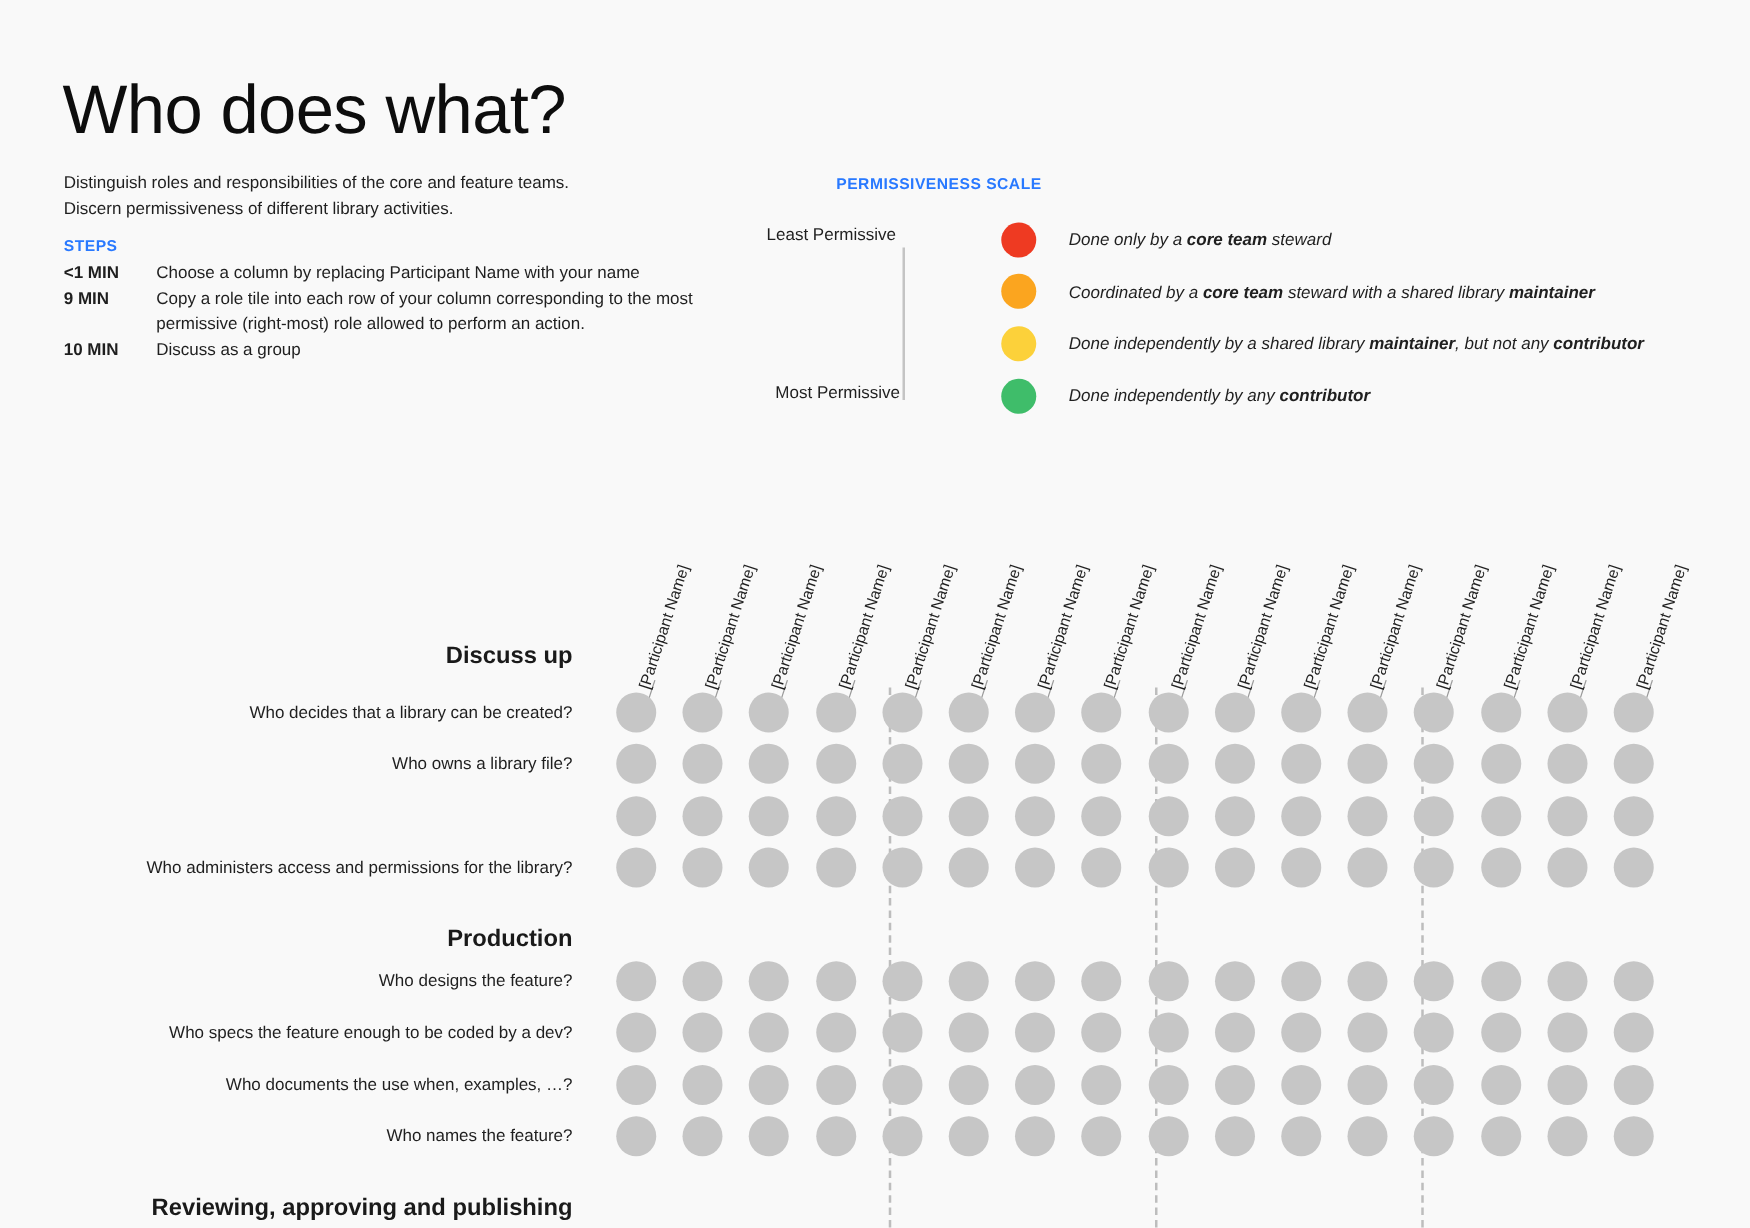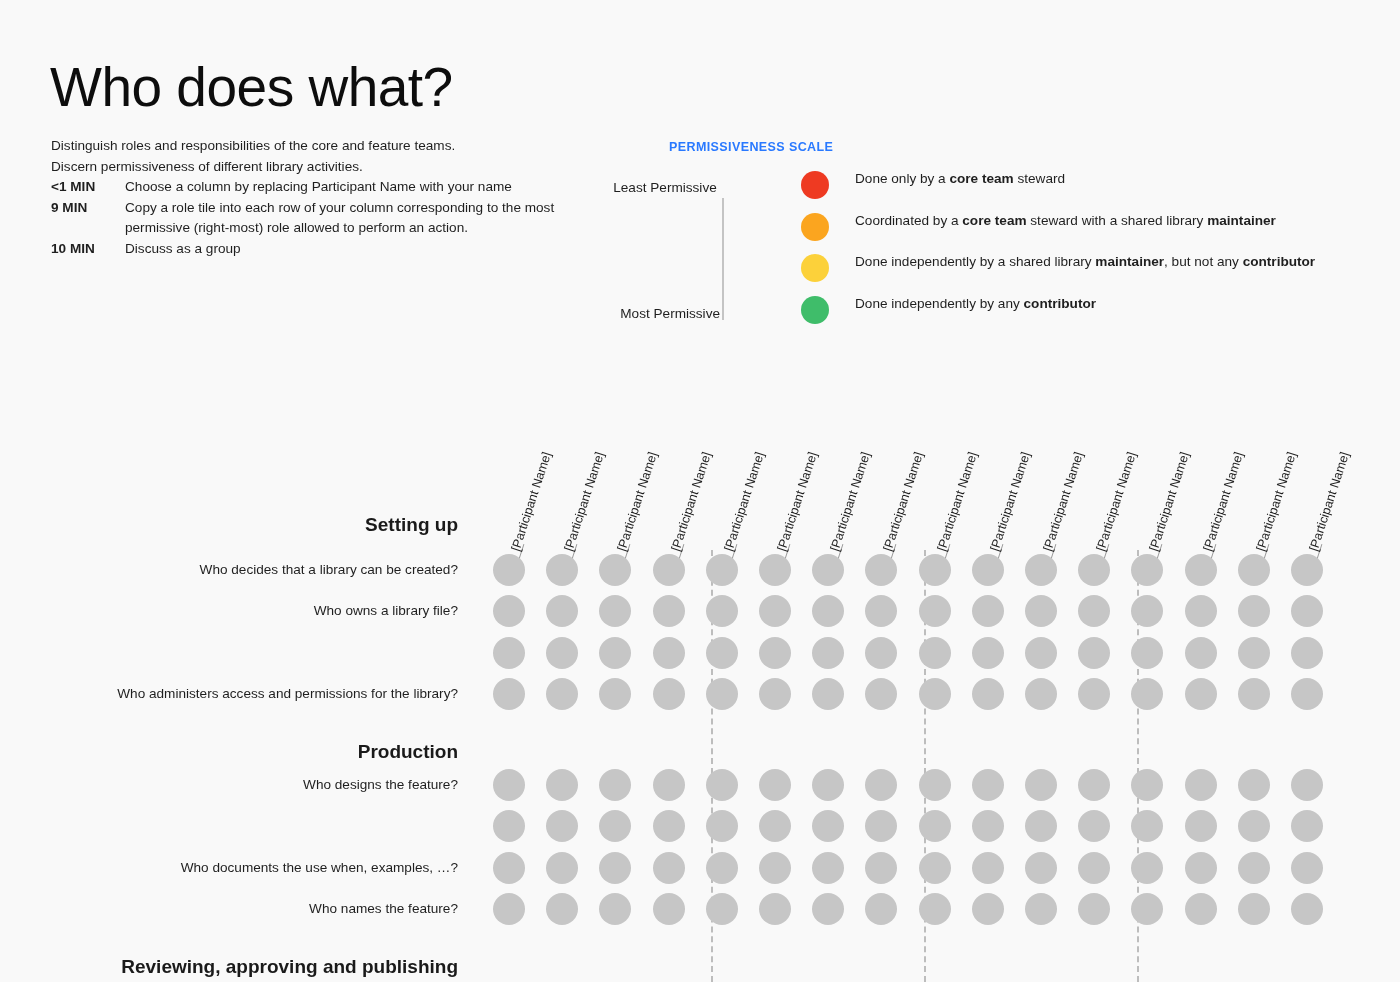--- a/index.html
+++ b/index.html
@@ -98,22 +98,23 @@
   }
   #least-permissive-label { top: 0px; text-align: center; }
   #most-permissive-label { top: 126px; }
   .scale-rows {
     position: absolute;
     left: 132px;
     top: -9px;
   }
   .scale-row {
     display: flex;
-    align-items: flex-start;
+    align-items: center;
     height: 41.6px;
+    font-style: italic;
   }
   .scale-dot {
     width: 28px;
     height: 28px;
     border-radius: 50%;
     flex: 0 0 28px;
   }
   .scale-text {
     margin-left: 26px;
     font-size: 13.6px;
@@ -184,20 +185,21 @@
 </style>
 </head>
 <body>
 
 <h1 id="page-title">Who does what?</h1>
 
 <div id="outcomes-block">
   <div class="outcome-line">Distinguish roles and responsibilities of the core and feature teams.</div>
   <div class="outcome-line">Discern permissiveness of different library activities.</div>
 
+  <div id="steps-heading" class="eyebrow">STEPS</div>
   <table class="steps-table">
     <tbody id="steps-body">
         <tr>
           <td class="step-time">&lt;1 MIN</td>
           <td class="step-desc" style="max-width: 455px; white-space: normal;">Choose a column by replacing Participant Name with your name</td>
         </tr>
         <tr>
           <td class="step-time">9 MIN</td>
           <td class="step-desc" style="max-width: 455px; white-space: normal;">Copy a role tile into each row of your column corresponding to the most permissive (right-most) role allowed to perform an action.</td>
         </tr>
@@ -266,21 +268,21 @@
       <div class="col-header" style="left: 1160.4px; top: 539px;">[Participant Name]</div>
       <div class="leader-line" style="left: 1207.6px; top: 543px; height: 24px; transform: rotate(18deg);"></div>
       <div class="col-header" style="left: 1213.6px; top: 539px;">[Participant Name]</div>
       <div class="leader-line" style="left: 1260.8px; top: 543px; height: 24px; transform: rotate(18deg);"></div>
       <div class="col-header" style="left: 1266.8px; top: 539px;">[Participant Name]</div>
       <div class="leader-line" style="left: 1314px; top: 543px; height: 24px; transform: rotate(18deg);"></div>
       <div class="col-header" style="left: 1320px; top: 539px;">[Participant Name]</div>
       <div class="divider" style="left: 711.2px; top: 550px; height: 432px;"></div>
       <div class="divider" style="left: 924px; top: 550px; height: 432px;"></div>
       <div class="divider" style="left: 1136.8px; top: 550px; height: 432px;"></div>
-      <div class="section-label" style="right: 942px; top: 513px;">Setting up</div>
+      <div class="section-label" style="right: 942px; top: 513px;">Discuss up</div>
       <div class="row-label" style="right: 942px; top: 561px;">Who <b>decides</b> that a library can be created?</div>
       <div class="cell-dot" style="left: 493px; top: 554px; background: rgb(198, 198, 198);"></div>
       <div class="cell-dot" style="left: 546.2px; top: 554px; background: rgb(198, 198, 198);"></div>
       <div class="cell-dot" style="left: 599.4px; top: 554px; background: rgb(198, 198, 198);"></div>
       <div class="cell-dot" style="left: 652.6px; top: 554px; background: rgb(198, 198, 198);"></div>
       <div class="cell-dot" style="left: 705.8px; top: 554px; background: rgb(198, 198, 198);"></div>
       <div class="cell-dot" style="left: 759px; top: 554px; background: rgb(198, 198, 198);"></div>
       <div class="cell-dot" style="left: 812.2px; top: 554px; background: rgb(198, 198, 198);"></div>
       <div class="cell-dot" style="left: 865.4px; top: 554px; background: rgb(198, 198, 198);"></div>
       <div class="cell-dot" style="left: 918.6px; top: 554px; background: rgb(198, 198, 198);"></div>
@@ -352,20 +354,21 @@
       <div class="cell-dot" style="left: 812.2px; top: 769px; background: rgb(198, 198, 198);"></div>
       <div class="cell-dot" style="left: 865.4px; top: 769px; background: rgb(198, 198, 198);"></div>
       <div class="cell-dot" style="left: 918.6px; top: 769px; background: rgb(198, 198, 198);"></div>
       <div class="cell-dot" style="left: 971.8px; top: 769px; background: rgb(198, 198, 198);"></div>
       <div class="cell-dot" style="left: 1025px; top: 769px; background: rgb(198, 198, 198);"></div>
       <div class="cell-dot" style="left: 1078.2px; top: 769px; background: rgb(198, 198, 198);"></div>
       <div class="cell-dot" style="left: 1131.4px; top: 769px; background: rgb(198, 198, 198);"></div>
       <div class="cell-dot" style="left: 1184.6px; top: 769px; background: rgb(198, 198, 198);"></div>
       <div class="cell-dot" style="left: 1237.8px; top: 769px; background: rgb(198, 198, 198);"></div>
       <div class="cell-dot" style="left: 1291px; top: 769px; background: rgb(198, 198, 198);"></div>
+      <div class="row-label" style="right: 942px; top: 817px;">Who <b>specs</b> the feature enough to be coded by a dev?</div>
       <div class="cell-dot" style="left: 493px; top: 810px; background: rgb(198, 198, 198);"></div>
       <div class="cell-dot" style="left: 546.2px; top: 810px; background: rgb(198, 198, 198);"></div>
       <div class="cell-dot" style="left: 599.4px; top: 810px; background: rgb(198, 198, 198);"></div>
       <div class="cell-dot" style="left: 652.6px; top: 810px; background: rgb(198, 198, 198);"></div>
       <div class="cell-dot" style="left: 705.8px; top: 810px; background: rgb(198, 198, 198);"></div>
       <div class="cell-dot" style="left: 759px; top: 810px; background: rgb(198, 198, 198);"></div>
       <div class="cell-dot" style="left: 812.2px; top: 810px; background: rgb(198, 198, 198);"></div>
       <div class="cell-dot" style="left: 865.4px; top: 810px; background: rgb(198, 198, 198);"></div>
       <div class="cell-dot" style="left: 918.6px; top: 810px; background: rgb(198, 198, 198);"></div>
       <div class="cell-dot" style="left: 971.8px; top: 810px; background: rgb(198, 198, 198);"></div>

